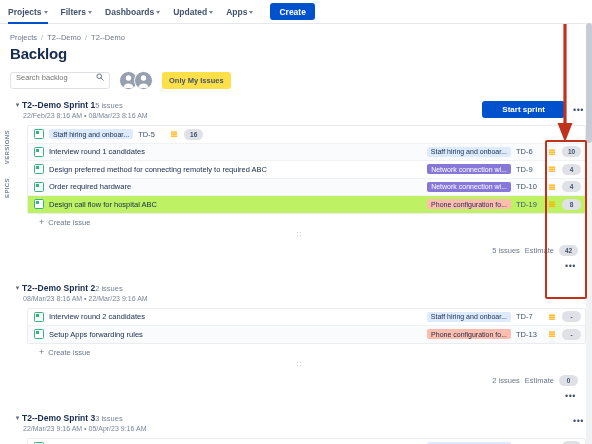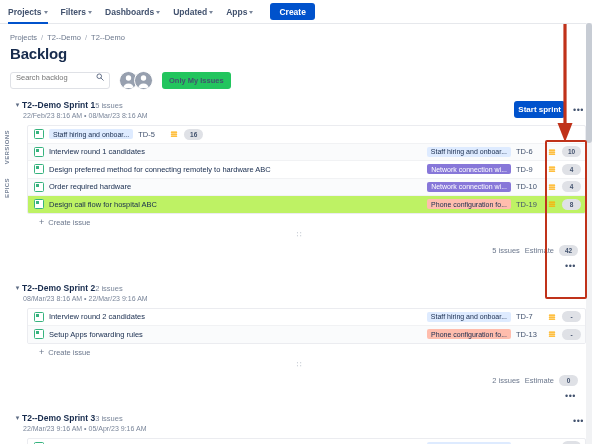--- a/index.html
+++ b/index.html
@@ -128,21 +128,21 @@
     display: flex; align-items: flex-end; justify-content: center;
     overflow: hidden;
     cursor: pointer;
   }
   .avatar:nth-child(2) { margin-left: -4px; }
 
   .pillbtn {
     font-size: 7.5px;
     font-weight: 600;
     color: #42526e;
-    background: #22c55e;
+    background: #fde047;
     padding: 4px 7px;
     border-radius: 3px;
     cursor: pointer;
     white-space: nowrap;
   }
 
   
   .side-rail {
     position: absolute;
     left: 0;
@@ -204,21 +204,21 @@
     align-items: center;
     gap: 6px;
     flex: 0 0 auto;
     padding-top: 1px;
   }
   .start-sprint {
     background: #0052cc;
     color: #fff;
     font-size: 8px;
     font-weight: 600;
-    padding: 4px 4px;
+    padding: 4px 20px;
     border-radius: 3px;
     cursor: pointer;
     white-space: nowrap;
   }
   .more-btn {
     width: 15px; height: 14px;
     display: flex; align-items: center; justify-content: center;
     color: #42526e;
     font-size: 9px;
     letter-spacing: 0.5px;
@@ -520,21 +520,21 @@
             <svg width="8" height="8" viewBox="0 0 10 10">
                 <rect x="1" y="2" width="8" height="1.4" rx=".7" fill="#ffab00"></rect>
                 <rect x="1" y="4.5" width="8" height="1.4" rx=".7" fill="#ffab00"></rect>
                 <rect x="1" y="7" width="8" height="1.4" rx=".7" fill="#ffab00"></rect>
               </svg>
           </span>
           <span class="est">10</span>
         </div>
         <div class="issue-row">
           <span class="type-ico"></span>
-          <span class="issue-summary">Design preferred method for connecting remotely to hardware ABC</span>
+          <span class="issue-summary">Design preferred method for connecting remotely to required ABC</span>
           <span class="epic-tag" style="background:#8777d9;color:#fff">Network connection wi...</span>
           <span class="issue-key">TD-9</span>
           <span class="prio">
             <svg width="8" height="8" viewBox="0 0 10 10">
                 <rect x="1" y="2" width="8" height="1.4" rx=".7" fill="#ffab00"></rect>
                 <rect x="1" y="4.5" width="8" height="1.4" rx=".7" fill="#ffab00"></rect>
                 <rect x="1" y="7" width="8" height="1.4" rx=".7" fill="#ffab00"></rect>
               </svg>
           </span>
           <span class="est">4</span>

